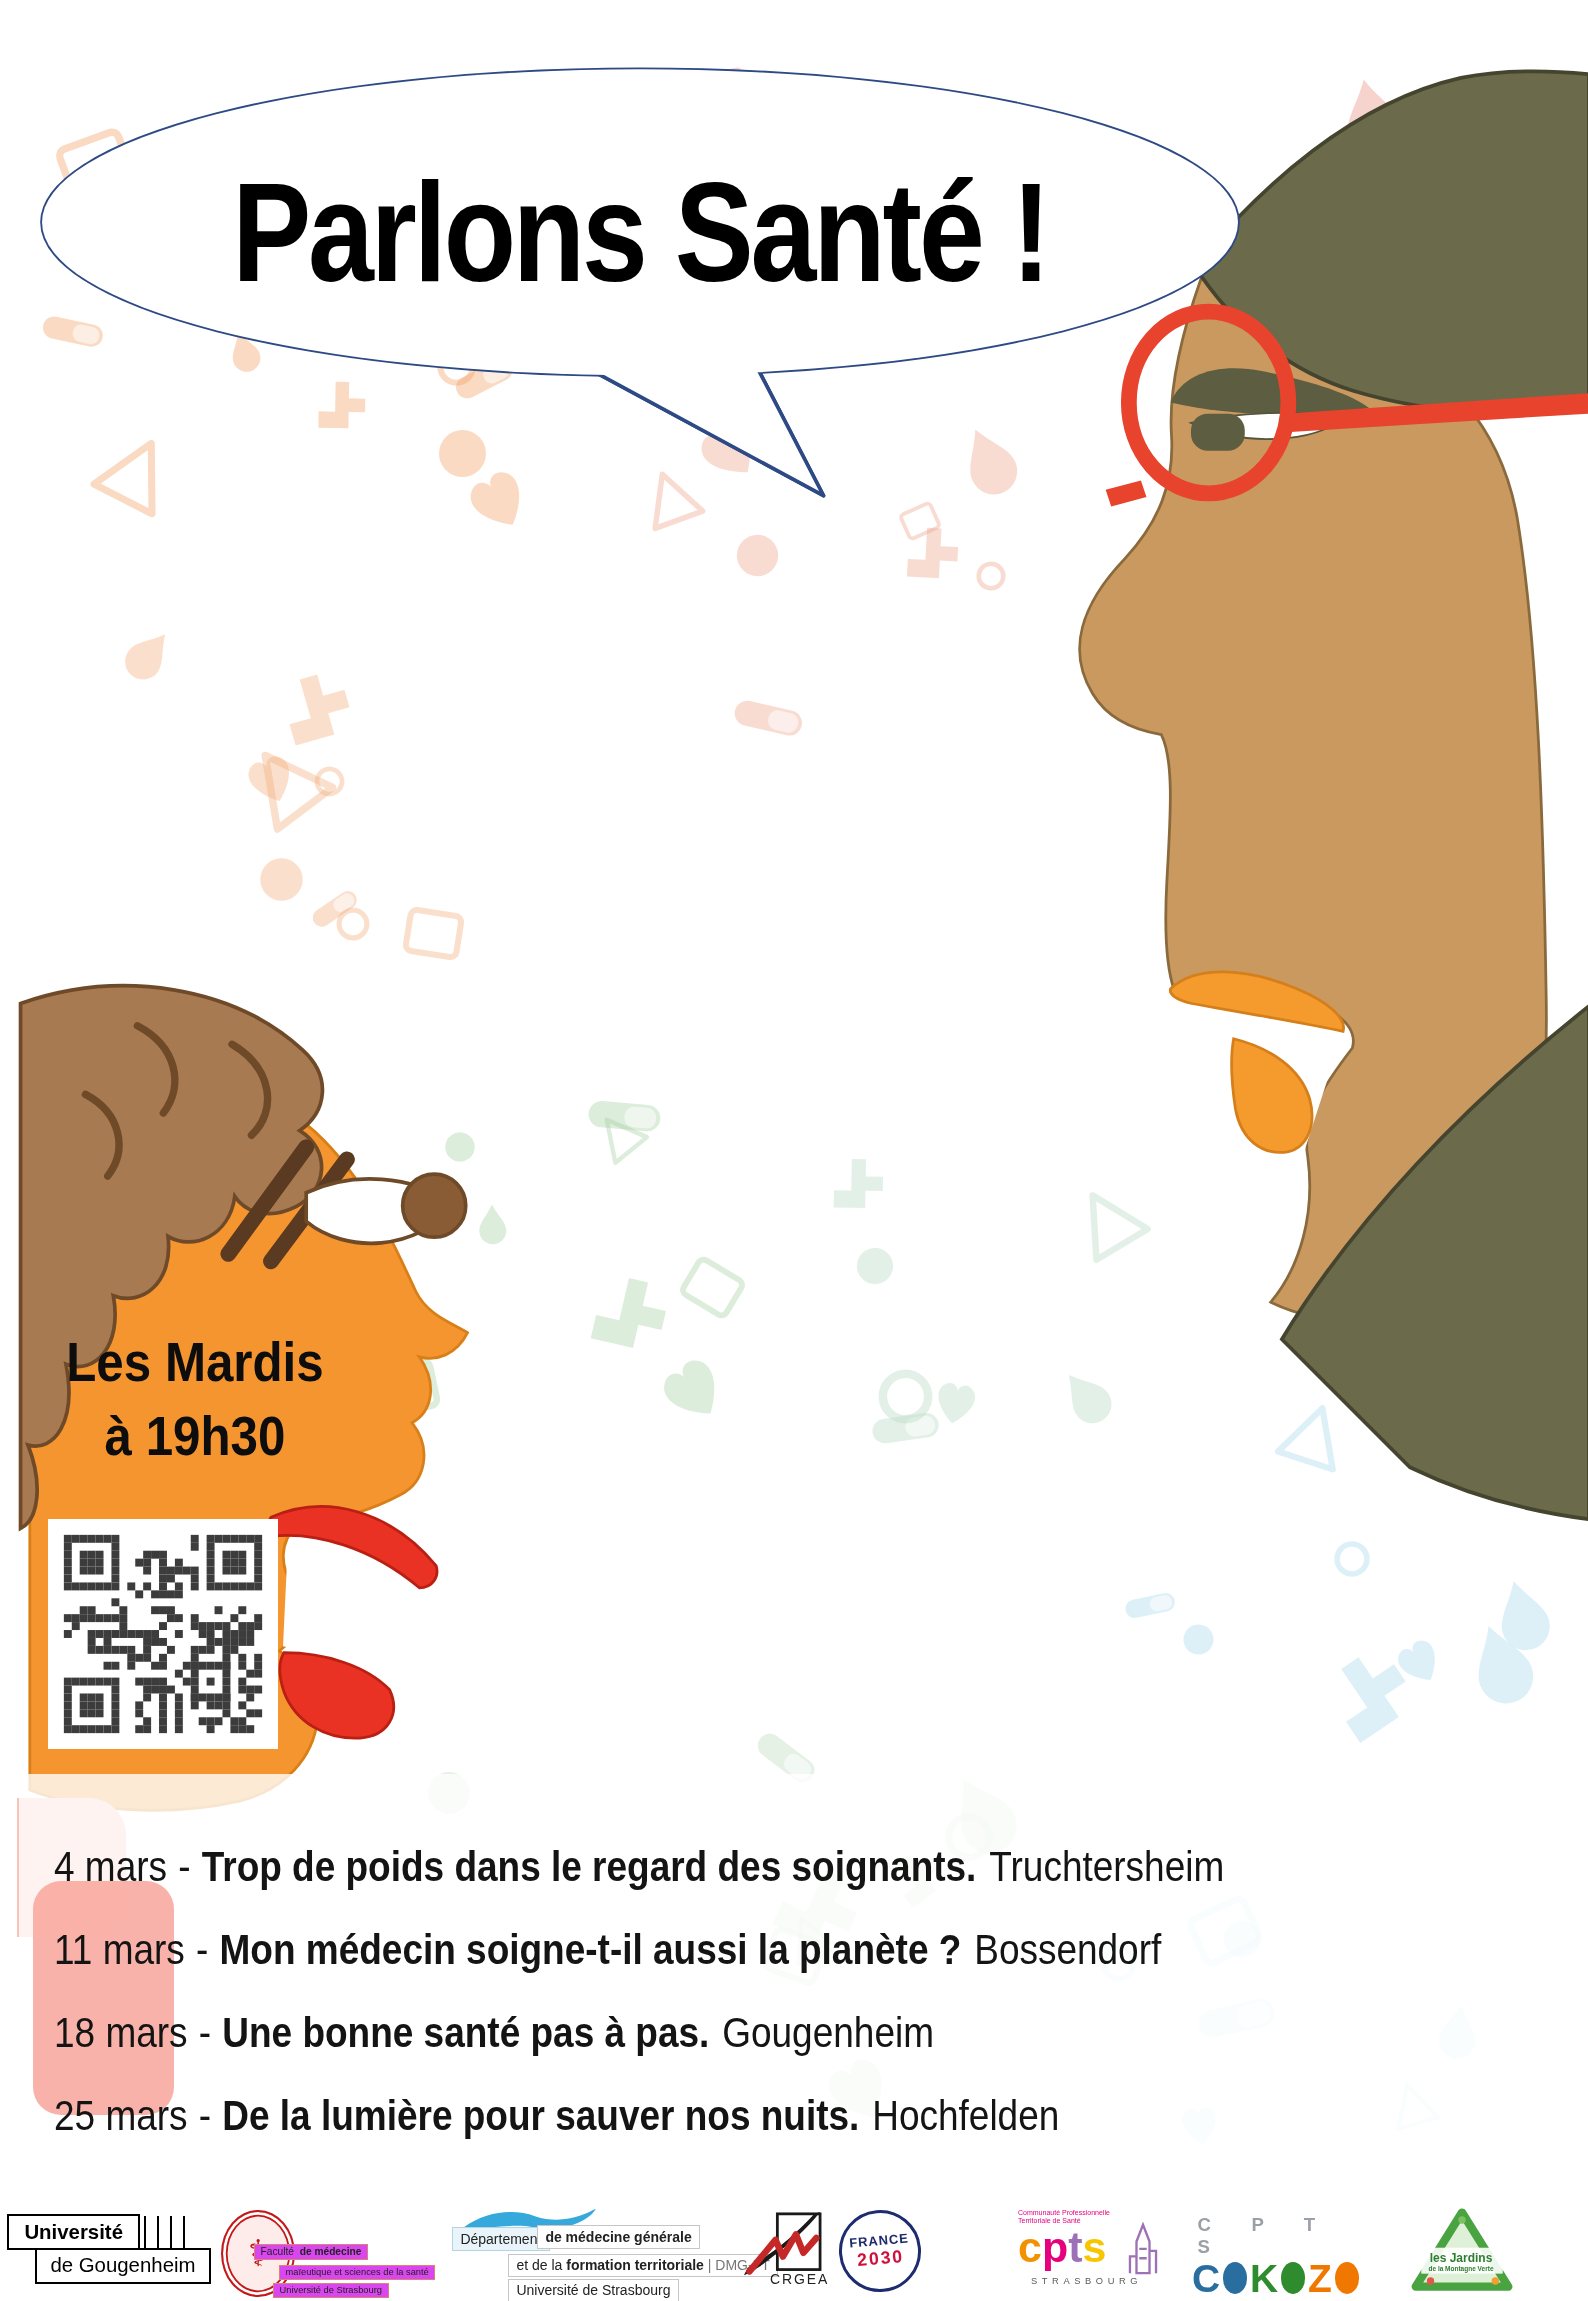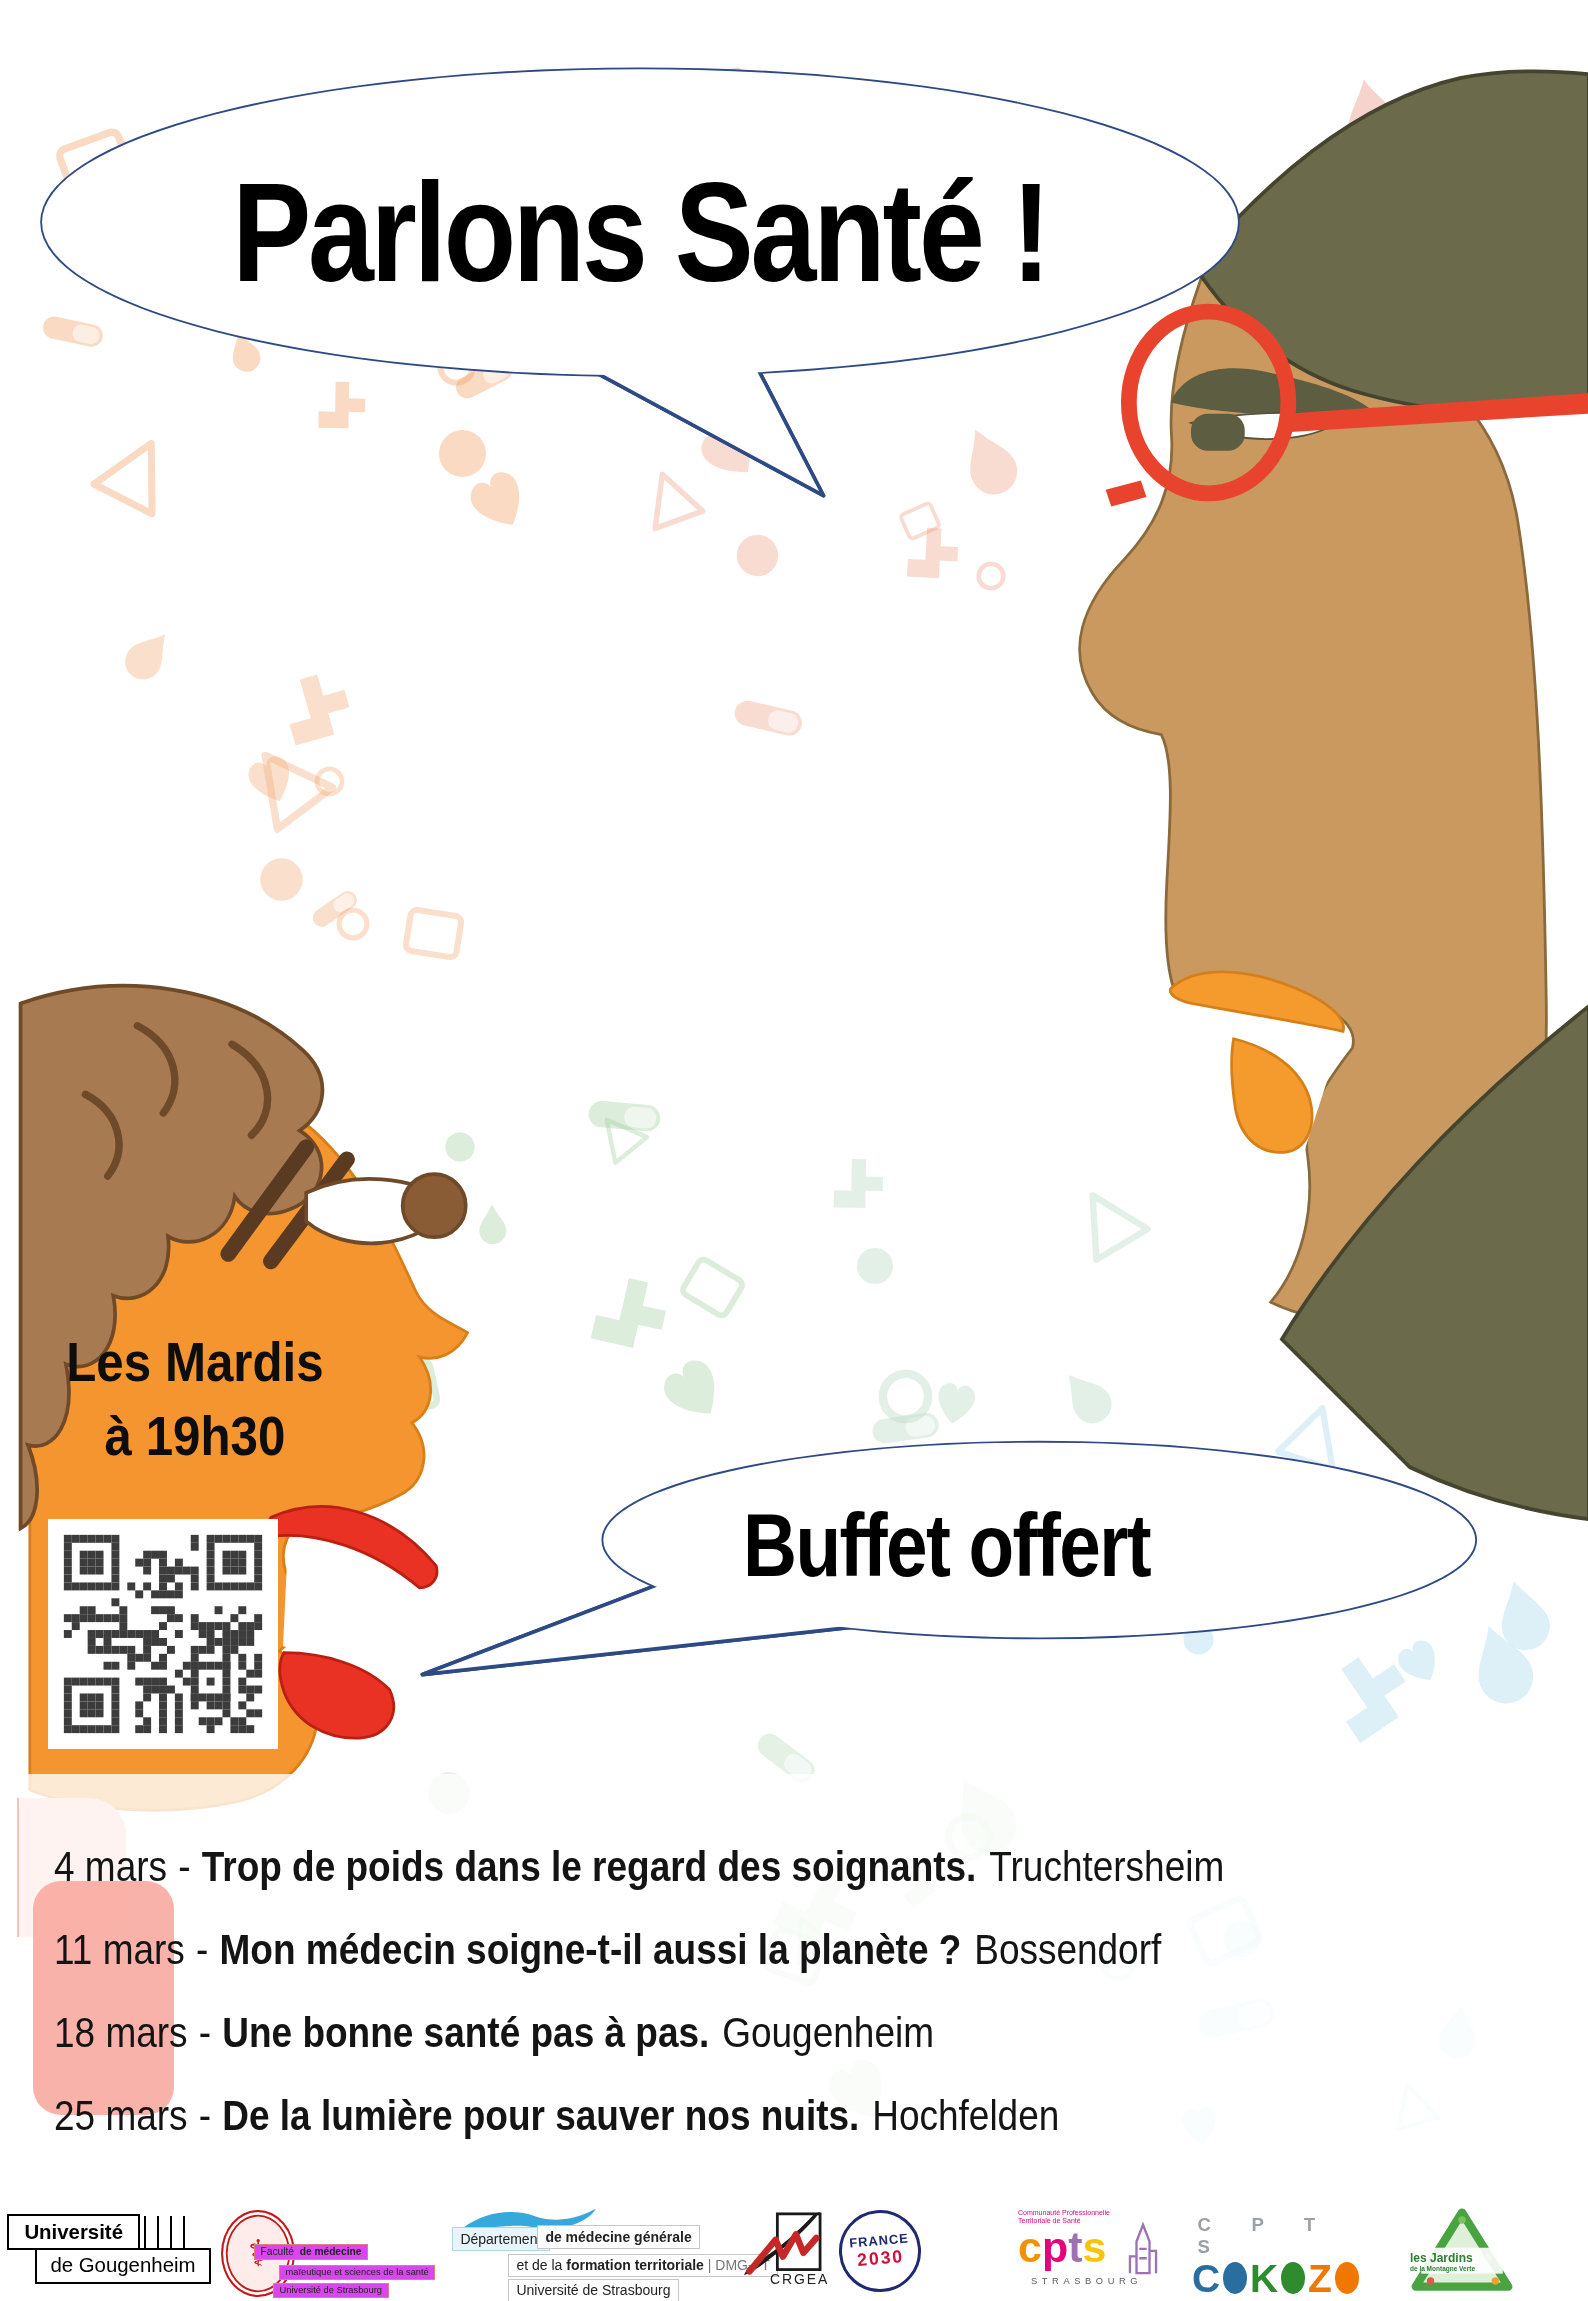--- a/index.html
+++ b/index.html
@@ -78,21 +78,21 @@
   .cpt .cath{position:absolute;left:109px;top:-5.6px;}
   .cpt .city{font-size:9.3px;letter-spacing:4.6px;color:#5a5a5a;margin:1.9px 0 0 13px;}
   .cko{left:1192px;top:11px;width:167px;}
   .cko .top{font-size:18.6px;font-weight:700;color:#9aa0a6;letter-spacing:17.6px;margin-left:5.6px;}
   .cko .row{margin-top:1.9px;display:flex;align-items:center;gap:2.8px;}
   .cko .L{font-size:39px;font-weight:800;line-height:37px;}
   .cko .k1{color:#2a6ea0;} .cko .k3{color:#2e8b2e;} .cko .k5{color:#f07800;}
   .cko .disc{width:32px;height:32px;border-radius:50%;color:transparent;overflow:hidden;display:inline-block;}
   .cko .d1{background:#2a6ea0;} .cko .d3{background:#2e8b2e;} .cko .d5{background:#f07800;}
   .jar{left:1410px;top:3.7px;width:108px;}
-  .jar .txt{position:absolute;left:0;top:45px;width:102px;text-align:left;color:#2e7d32;}
+  .jar .txt{position:absolute;left:0;top:45px;width:102px;text-align:center;color:#2e7d32;}
   .jar .j1{font-size:12px;font-weight:800;line-height:1.1;}
   .jar .j2{font-size:6.5px;font-weight:700;}
 </style>
 </head>
 <body>
 
 <div class="poster">
 
   <div id="pattern" class="abs">
       <svg style="position:absolute;left:355px;top:272px;opacity:.38;transform:rotate(15deg)" width="88" height="88" viewBox="0 0 60 60">
@@ -414,29 +414,20 @@
       <path d="M580,325 L848,470 L760,300" fill="#ffffff" stroke="#2e4a85" stroke-width="4" stroke-linejoin="round"></path>
       <ellipse cx="650" cy="175" rx="645" ry="165" fill="#ffffff" stroke="#2e4a85" stroke-width="4"></ellipse>
       <path d="M580,325 L848,470 L760,300" fill="#ffffff" stroke="#2e4a85" stroke-width="4" stroke-linejoin="round"></path>
       <ellipse cx="650" cy="175" rx="645" ry="165" fill="#ffffff" stroke="none"></ellipse>
     </svg>
     <div class="btxt">Parlons Santé !</div>
   </div>
 
 
 
-  <div class="bubble b-buf abs">
-    <svg width="1067" height="269" viewBox="0 0 1150 290">
-      <path d="M285,150 L10,255 L555,195" fill="#ffffff" stroke="#2e4a85" stroke-width="4" stroke-linejoin="round"></path>
-      <ellipse cx="675" cy="110" rx="470" ry="105" fill="#ffffff" stroke="#2e4a85" stroke-width="4"></ellipse>
-      <path d="M285,150 L10,255 L555,195" fill="#ffffff" stroke="#2e4a85" stroke-width="4" stroke-linejoin="round"></path>
-      <ellipse cx="675" cy="110" rx="470" ry="105" fill="#ffffff" stroke="none"></ellipse>
-    </svg>
-    <div class="btxt">Buffet offert</div>
-  </div>
 
   <div class="schedule abs">
     <div>Les Mardis</div>
     <div>à 19h30</div>
   </div>
 
   <div class="qr-box abs">
     <svg id="qr-svg" width="230" height="230" viewBox="0 0 29 29">
         <rect x="2" y="2" width="1" height="1" fill="#3c3c3c"></rect>
         <rect x="3" y="2" width="1" height="1" fill="#3c3c3c"></rect>

